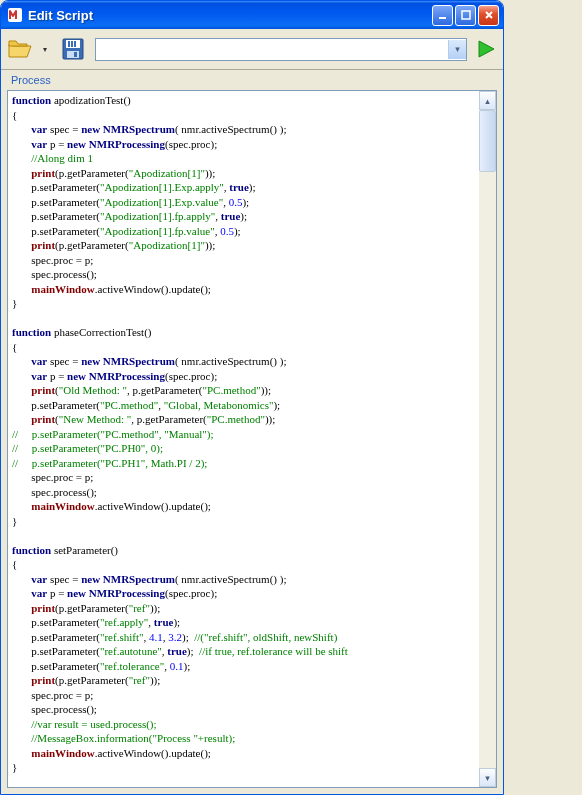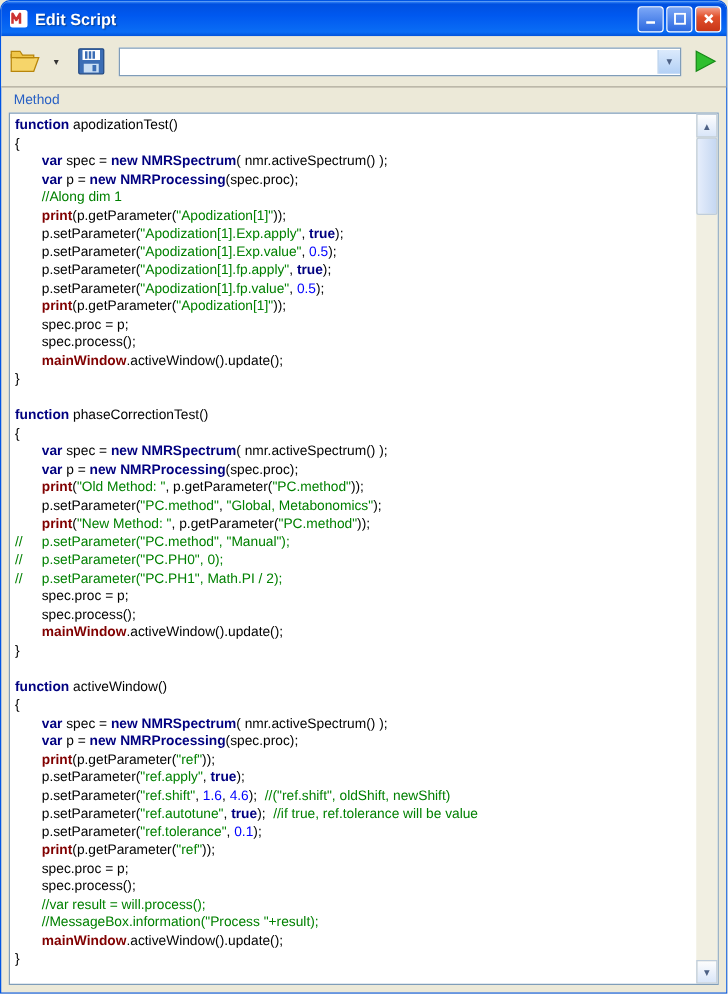--- a/index.html
+++ b/index.html
@@ -5,21 +5,21 @@
   html, body {
     margin: 0; padding: 0;
     font-family: "Tahoma", "Segoe UI", sans-serif;
     font-size: 11px;
     background: #ece9d8;
     width: 582px;
     height: 795px;
     overflow: hidden;
   }
   .window {
-    width: 582px;
+    width: 504px;
     height: 795px;
     border: 1px solid #0055e5;
     border-radius: 8px 8px 0 0;
     background: #ece9d8;
     box-sizing: border-box;
     display: flex;
     flex-direction: column;
   }
   .titlebar {
     height: 28px;
@@ -113,21 +113,21 @@
     flex: 1;
     margin: 2px 6px 6px 6px;
     border: 1px solid #7f9db9;
     background: #fff;
     position: relative;
     display: flex;
   }
   .editor {
     flex: 1;
     padding: 2px 2px 2px 4px;
-    font-family: Liberation Sans, sans-serif;
+    font-family: Liberation Serif, serif;
     font-size: 11px;
     line-height: 14.5px;
     white-space: pre;
     color: #000;
     overflow: hidden;
   }
   .scrollbar {
     width: 17px;
     background: #f1efe2;
     display: flex;
@@ -211,21 +211,21 @@
     <div class="combo">
       <div class="combo-btn">▾</div>
     </div>
     <span class="run-btn">
       <svg width="20" height="20" viewBox="0 0 20 20">
         <path d="M3 2 L18 10 L3 18 Z" fill="#2fbf2f" stroke="#178a17"></path>
       </svg>
     </span>
   </div>
 
-  <div class="script-label">Method</div>
+  <div class="script-label">Process</div>
 
   <div class="editor-wrap">
     <div class="editor"><span class="kw">function</span> <span>apodizationTest</span>()
 {
        <span class="kw">var</span> spec = <span class="kw">new</span> <span class="type">NMRSpectrum</span>( nmr.activeSpectrum() );
        <span class="kw">var</span> p = <span class="kw">new</span> <span class="type">NMRProcessing</span>(spec.proc);
        <span class="cmt">//Along dim 1</span>
        <span class="call">print</span>(p.getParameter(<span class="str">"Apodization[1]"</span>));
        p.setParameter(<span class="str">"Apodization[1].Exp.apply"</span>, <span class="kw">true</span>);
        p.setParameter(<span class="str">"Apodization[1].Exp.value"</span>, <span class="num">0.5</span>);
@@ -245,33 +245,33 @@
        p.setParameter(<span class="str">"PC.method"</span>, <span class="str">"Global, Metabonomics"</span>);
        <span class="call">print</span>(<span class="str">"New Method: "</span>, p.getParameter(<span class="str">"PC.method"</span>));
 <span class="cmt">//     p.setParameter("PC.method", "Manual");</span>
 <span class="cmt">//     p.setParameter("PC.PH0", 0);</span>
 <span class="cmt">//     p.setParameter("PC.PH1", Math.PI / 2);</span>
        spec.proc = p;
        spec.process();
        <span class="call">mainWindow</span>.activeWindow().update();
 }
 
-<span class="kw">function</span> <span>activeWindow</span>()
+<span class="kw">function</span> <span>setParameter</span>()
 {
        <span class="kw">var</span> spec = <span class="kw">new</span> <span class="type">NMRSpectrum</span>( nmr.activeSpectrum() );
        <span class="kw">var</span> p = <span class="kw">new</span> <span class="type">NMRProcessing</span>(spec.proc);
        <span class="call">print</span>(p.getParameter(<span class="str">"ref"</span>));
        p.setParameter(<span class="str">"ref.apply"</span>, <span class="kw">true</span>);
-       p.setParameter(<span class="str">"ref.shift"</span>, <span class="num">1.6</span>, <span class="num">4.6</span>);  <span class="cmt">//("ref.shift", oldShift, newShift)</span>
-       p.setParameter(<span class="str">"ref.autotune"</span>, <span class="kw">true</span>);  <span class="cmt">//if true, ref.tolerance will be value</span>
+       p.setParameter(<span class="str">"ref.shift"</span>, <span class="num">4.1</span>, <span class="num">3.2</span>);  <span class="cmt">//("ref.shift", oldShift, newShift)</span>
+       p.setParameter(<span class="str">"ref.autotune"</span>, <span class="kw">true</span>);  <span class="cmt">//if true, ref.tolerance will be shift</span>
        p.setParameter(<span class="str">"ref.tolerance"</span>, <span class="num">0.1</span>);
        <span class="call">print</span>(p.getParameter(<span class="str">"ref"</span>));
        spec.proc = p;
        spec.process();
-       <span class="cmt">//var result = will.process();</span>
+       <span class="cmt">//var result = used.process();</span>
        <span class="cmt">//MessageBox.information("Process "+result);</span>
        <span class="call">mainWindow</span>.activeWindow().update();
 }</div>
     <div class="scrollbar">
       <div class="sb-btn">▴</div>
       <div class="sb-thumb"></div>
       <div class="sb-track"></div>
       <div class="sb-btn">▾</div>
     </div>
   </div>

